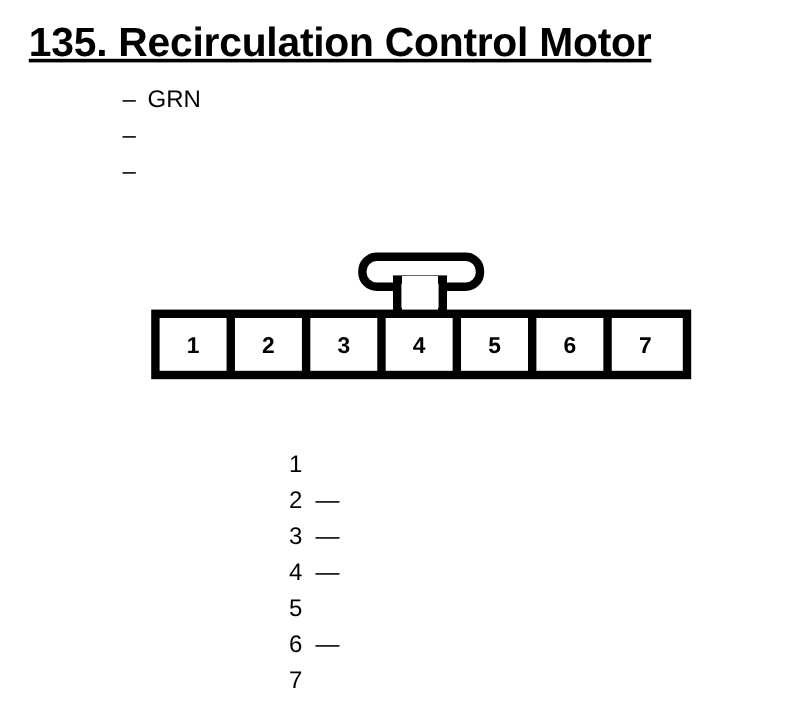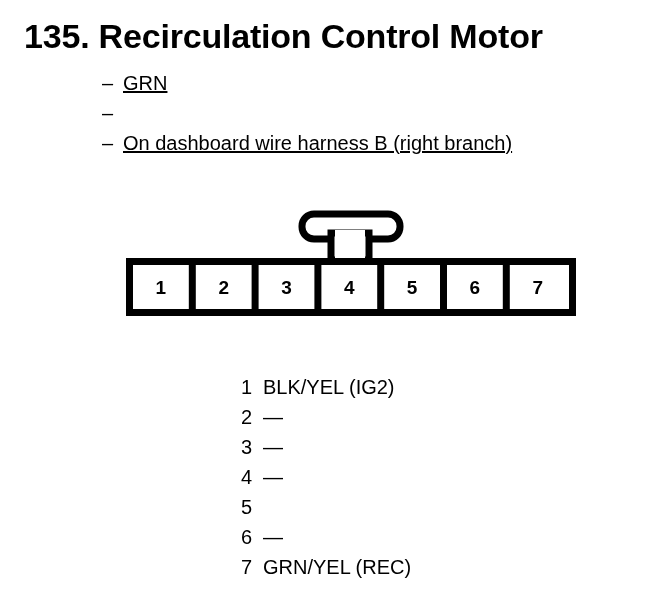--- a/index.html
+++ b/index.html
@@ -20,20 +20,21 @@
   
   .page-title {
     position: absolute;
     left: 24px;
     top: 16px;
     font-size: 34px;
     font-weight: bold;
     line-height: 40px;
     letter-spacing: -0.2px;
     white-space: nowrap;
+    text-decoration: underline;
   }
 
   
   .notes {
     position: absolute;
     left: 102px;
     top: 68px;
     width: 540px;
   }
   .note-row {
@@ -43,21 +44,20 @@
     font-size: 20px;
     line-height: 30px;
     white-space: nowrap;
   }
   .note-dash {
     width: 21px;
     flex: 0 0 21px;
   }
   .note-text {
     flex: 0 1 auto;
-    text-decoration: underline;
   }
 
   
   .connector-area {
     position: absolute;
     left: 0;
     top: 200px;
     width: 672px;
     height: 130px;
   }
@@ -106,21 +106,20 @@
     <span class="note-dash">–</span>
     <span class="note-text">GRN</span>
   </div>
 
   <div class="note-row">
     <span class="note-dash">–</span>
   </div>
 
   <div class="note-row">
     <span class="note-dash">–</span>
-    <span class="note-text">On dashboard wire harness B (right branch)</span>
   </div>
 
 </div>
 
 <div class="connector-area">
   <svg class="connector-svg" width="672" height="130" viewBox="0 0 672 130" xmlns="http://www.w3.org/2000/svg">
 
     <rect x="302" y="14" width="98" height="25" rx="12" ry="12" fill="#ffffff" stroke="#000000" stroke-width="7"></rect>
 
     <rect x="331" y="33" width="38" height="27" fill="#ffffff" stroke="#000000" stroke-width="7"></rect>
@@ -143,21 +142,20 @@
     <text class="pin-number-text" x="412.1" y="94" text-anchor="middle">5</text>
     <text class="pin-number-text" x="474.9" y="94" text-anchor="middle">6</text>
     <text class="pin-number-text" x="537.7" y="94" text-anchor="middle">7</text>
   </svg>
 </div>
 
 <div class="pin-legend">
 
   <div class="legend-row">
     <span class="legend-num">1</span>
-    <span class="legend-desc">BLK/YEL (IG2)</span>
   </div>
 
   <div class="legend-row">
     <span class="legend-num">2</span>
     <span class="legend-desc">—</span>
   </div>
 
   <div class="legend-row">
     <span class="legend-num">3</span>
     <span class="legend-desc">—</span>
@@ -172,16 +170,15 @@
     <span class="legend-num">5</span>
   </div>
 
   <div class="legend-row">
     <span class="legend-num">6</span>
     <span class="legend-desc">—</span>
   </div>
 
   <div class="legend-row">
     <span class="legend-num">7</span>
-    <span class="legend-desc">GRN/YEL (REC)</span>
   </div>
 
 </div>
 
 </body></html>

